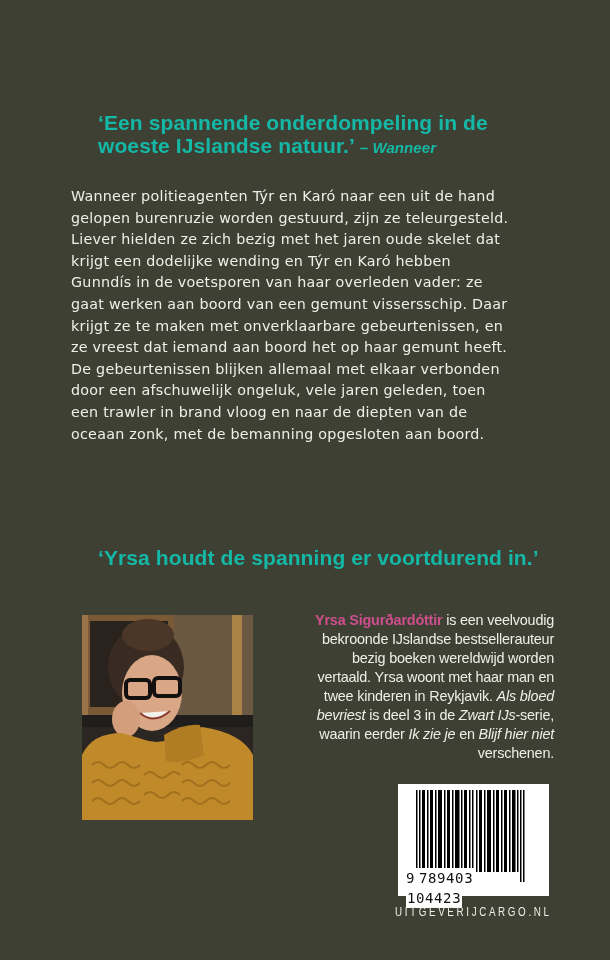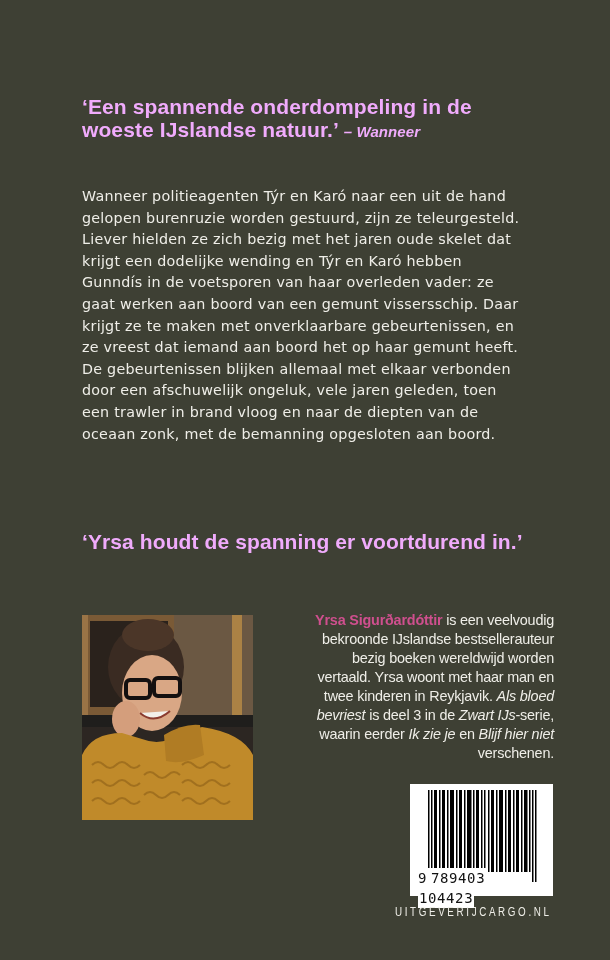--- a/index.html
+++ b/index.html
@@ -10,40 +10,40 @@
       width: 610px;
       height: 960px;
       background: #3e4034;
       position: relative;
       overflow: hidden;
       font-family: "Liberation Sans", "DejaVu Sans", sans-serif;
     }
     .quote {
       position: absolute;
       left: 82px;
-      color: #f0abfc;
+      color: #14b8a6;
       font-family: "Liberation Sans", sans-serif;
       font-weight: bold;
       font-size: 21px;
       line-height: 23px;
       letter-spacing: 0.1px;
-      margin: 0;
+      margin: 16px;
     }
     .quote .attrib {
       font-style: italic;
       font-size: 15px;
       font-weight: bold;
     }
     #quote1 { top: 95px; width: 470px; }
     #quote2 { top: 530px; width: 470px; }
     #quote2 .attrib { display: block; line-height: 19px; margin-top: 0px; }
 
     .blurb {
       position: absolute;
-      left: 82px;
+      left: 71px;
       top: 186px;
       width: 470px;
       color: #efeee8;
       font-family: "DejaVu Sans", sans-serif;
       font-size: 14.3px;
       line-height: 21.6px;
       letter-spacing: 0.25px;
       margin: 0;
     }
     .blurb .line { display: block; white-space: nowrap; }
@@ -71,25 +71,26 @@
       letter-spacing: -0.2px;
       margin: 0;
       text-align: right;
     }
     .bio .line { display: block; white-space: nowrap; }
     .bio .name { color: #cf4f8e; font-weight: bold; }
     .bio em { font-style: italic; }
 
     .barcode-box {
       position: absolute;
-      left: 410px;
+      left: 398px;
       top: 784px;
       width: 143px;
       height: 112px;
       background: #ffffff;
+      padding-left: 8px;
     }
     .barcode-bars {
       position: absolute;
       left: 18px;
       top: 6px;
       width: 112px;
       height: 92px;
     }
     .barcode-number {
       position: absolute;

